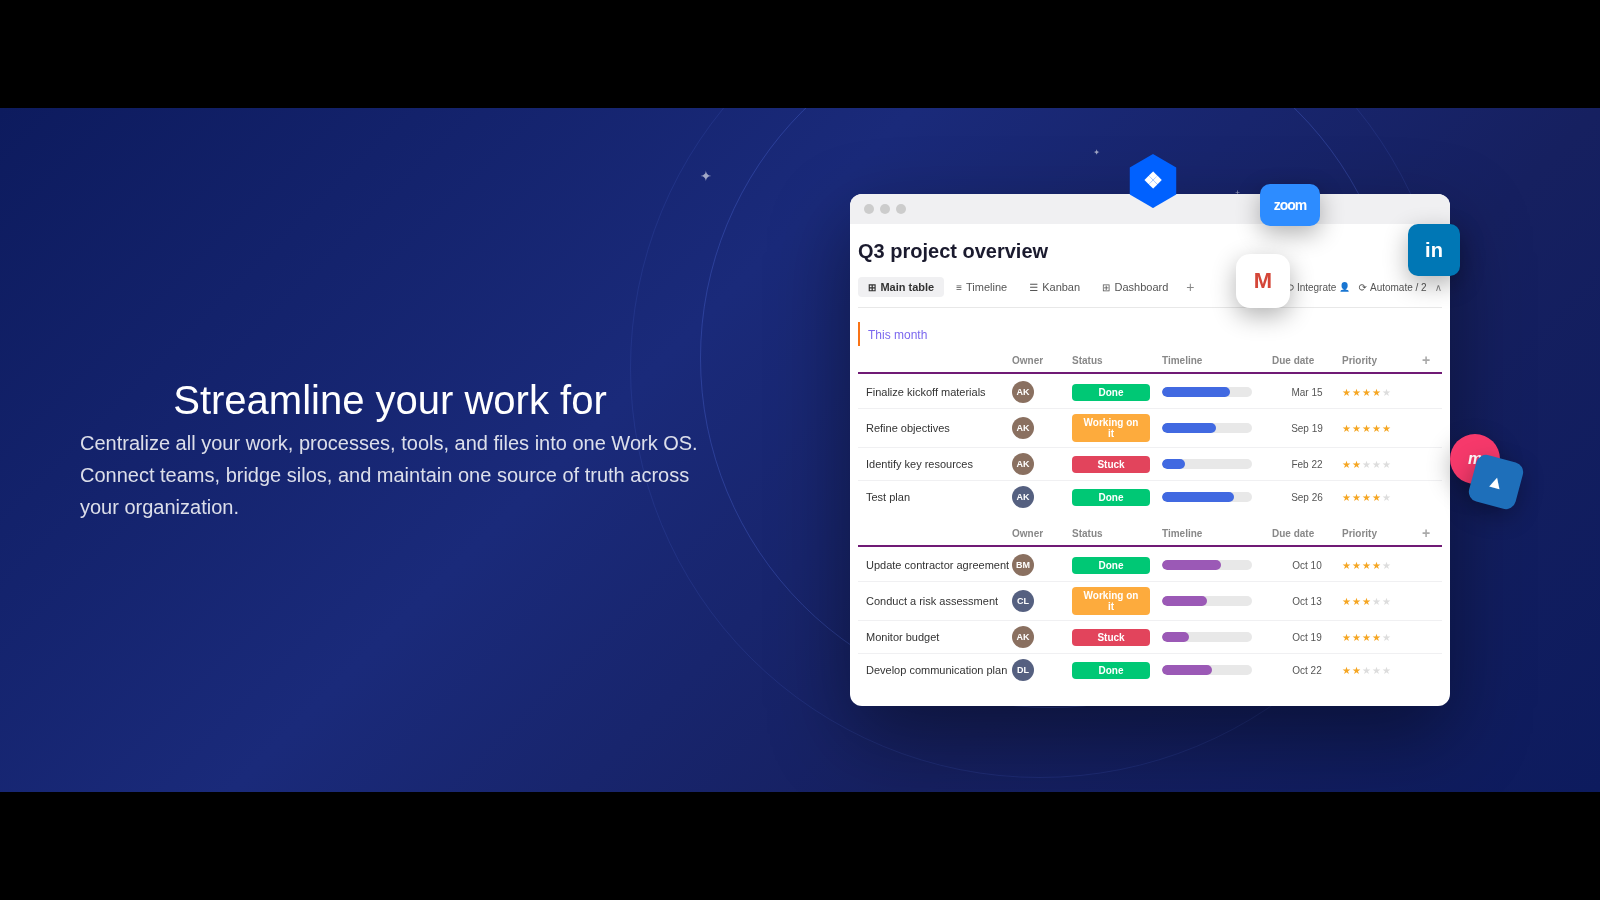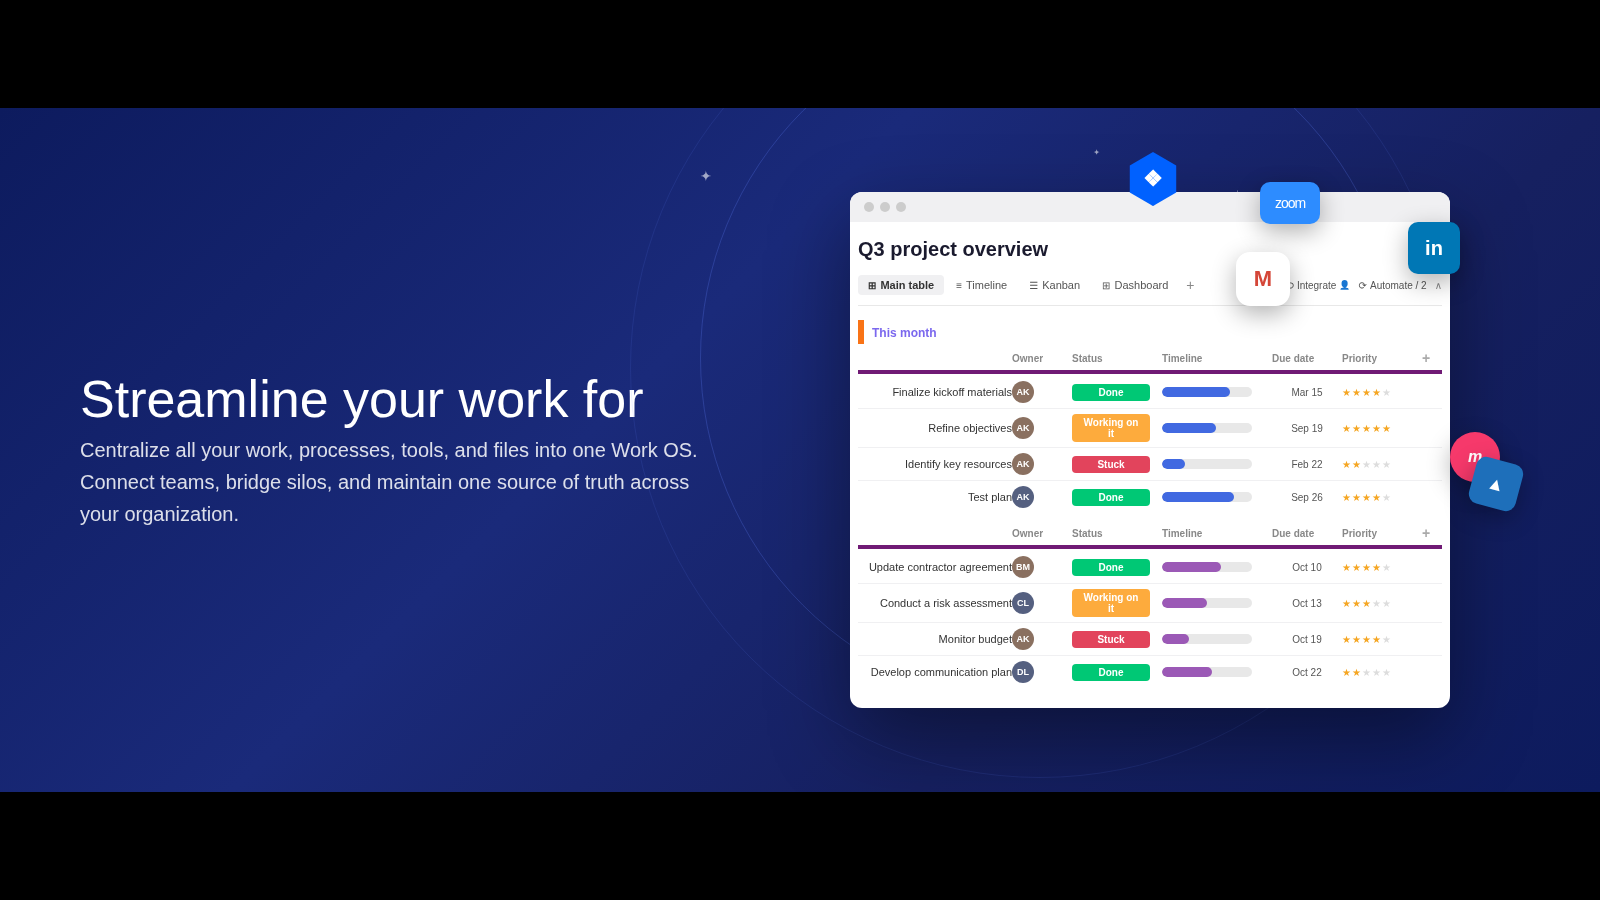--- a/index.html
+++ b/index.html
@@ -68,25 +68,26 @@
       pointer-events: none;
     }
 
     
     .left-section {
       flex: 1;
       padding: 0 0 0 80px;
       max-width: 700px;
     }
     .headline-thin {
-      font-size: 52px;
+      font-size: 40px;
       font-weight: 300;
       color: #fff;
       line-height: 1.15;
       margin-bottom: 4px;
+      text-align: center;
     }
     .headline-bold {
       font-size: 52px;
       font-weight: 800;
       color: #fff;
       line-height: 1.15;
       margin-bottom: 28px;
     }
     .subtext {
       font-size: 20px;
@@ -199,61 +200,60 @@
       color: #555;
     }
     .chevron-up {
       font-size: 10px;
       color: #888;
     }
 
     
     .section-header {
       font-size: 12px;
-      font-weight: 700;
+      font-weight: 400;
       color: #7b68ee;
       padding: 6px 0 4px;
-      border-left: 6px solid #f97316;
+      border-left: 2px solid #f97316;
       padding-left: 8px;
       margin-bottom: 2px;
     }
     .section-header.next {
       color: #cc66ff;
       border-left-color: #cc66ff;
     }
 
     .table-header {
       display: grid;
       grid-template-columns: 1fr 60px 90px 110px 70px 80px 20px;
       align-items: center;
       padding: 4px 0;
       font-size: 10px;
       color: #888;
       font-weight: 600;
-      border-bottom: 4px solid #701a75;
+      border-bottom: 2px solid #701a75;
       margin-bottom: 2px;
     }
 
     .table-row {
       display: grid;
       grid-template-columns: 1fr 60px 90px 110px 70px 80px 20px;
       align-items: center;
       padding: 5px 0;
       border-bottom: 1px solid #f0f0f2;
       font-size: 11px;
     }
     .table-row:last-child {
       border-bottom: none;
     }
 
     .task-name {
       color: #333;
       font-size: 11px;
       padding-left: 8px;
-      text-align: right;
     }
 
     .avatar {
       width: 22px;
       height: 22px;
       border-radius: 50%;
       background: #c0a890;
       display: flex;
       align-items: center;
       justify-content: center;
@@ -398,21 +398,21 @@
     <div class="headline-thin">Streamline your work for</div>
     <div class="subtext">Centralize all your work, processes, tools, and files into one Work OS. Connect teams, bridge silos, and maintain one source of truth across your organization.</div>
   </div>
 
   <div class="right-section">
 
     <div class="float-icon icon-dropbox hex-shape">
       <span style="color:#fff; font-size:22px;">❖</span>
     </div>
     <div class="float-icon icon-zoom">
-      <span style="color:#fff; font-size:14px; font-weight:400; letter-spacing:-1px;">zoom</span>
+      <span style="color:#fff; font-size:14px; font-weight:700; letter-spacing:-1px;">zoom</span>
     </div>
     <div class="float-icon icon-gmail">
       <span style="color:#d44638; font-size:22px; font-weight:800;">M</span>
     </div>
     <div class="float-icon icon-linkedin">
       <span style="color:#fff; font-size:20px; font-weight:700;">in</span>
     </div>
     <div class="float-icon icon-monday">
       <span style="color:#fff; font-size:16px; font-weight:800; font-style:italic;">m</span>
     </div>

